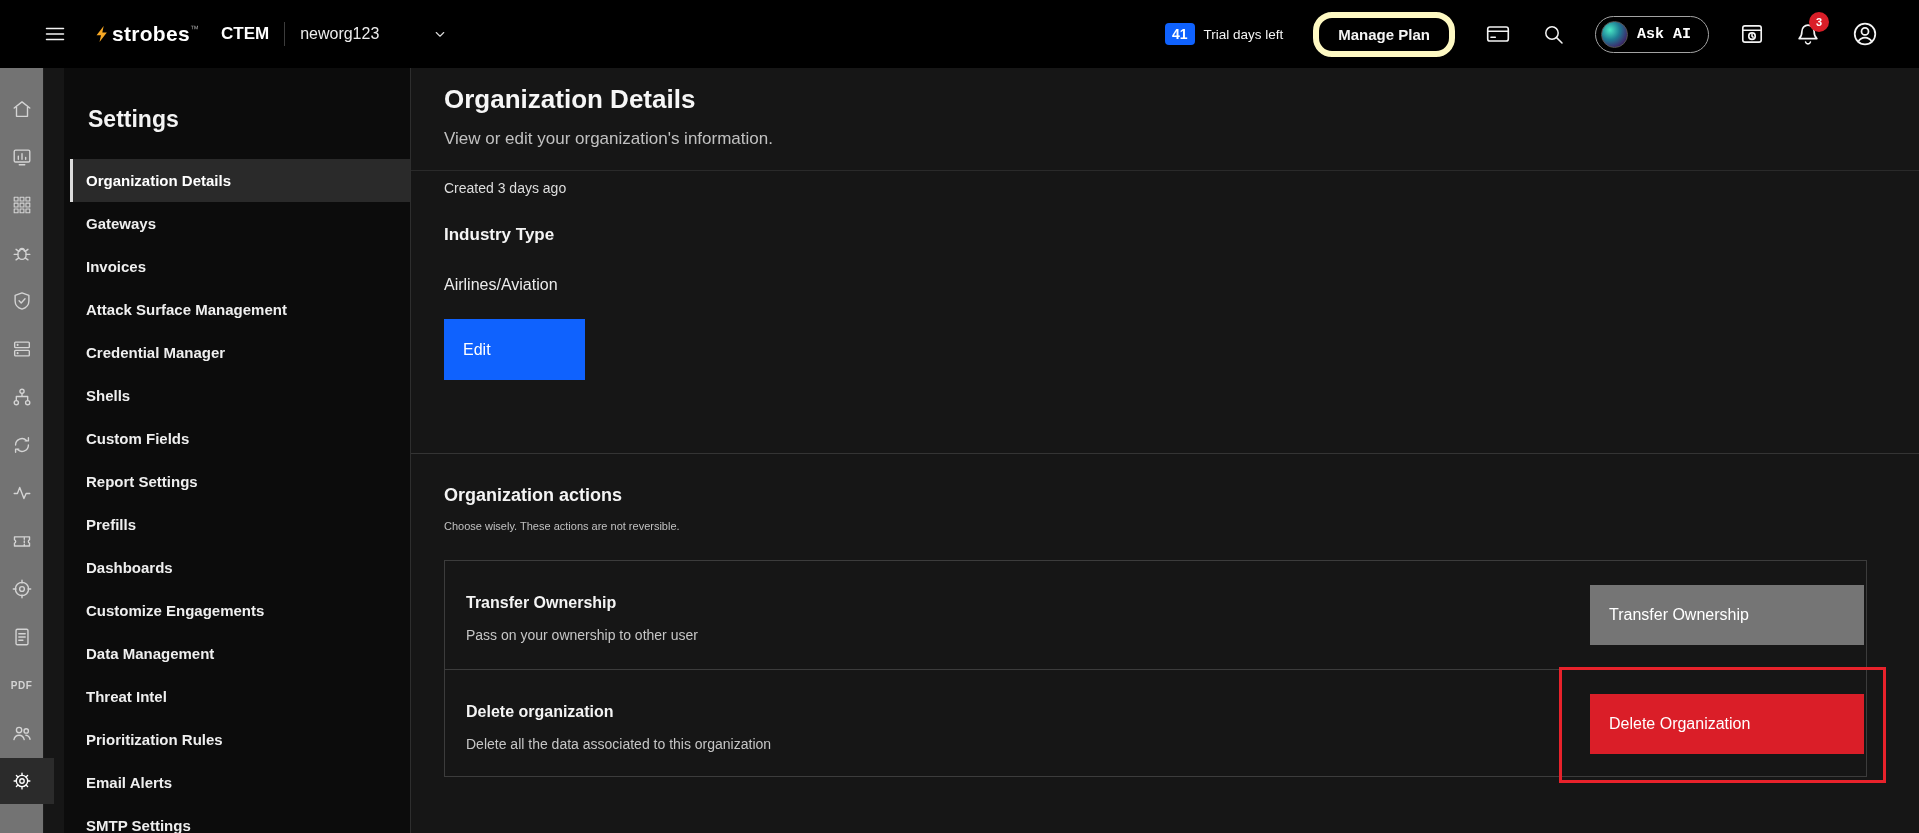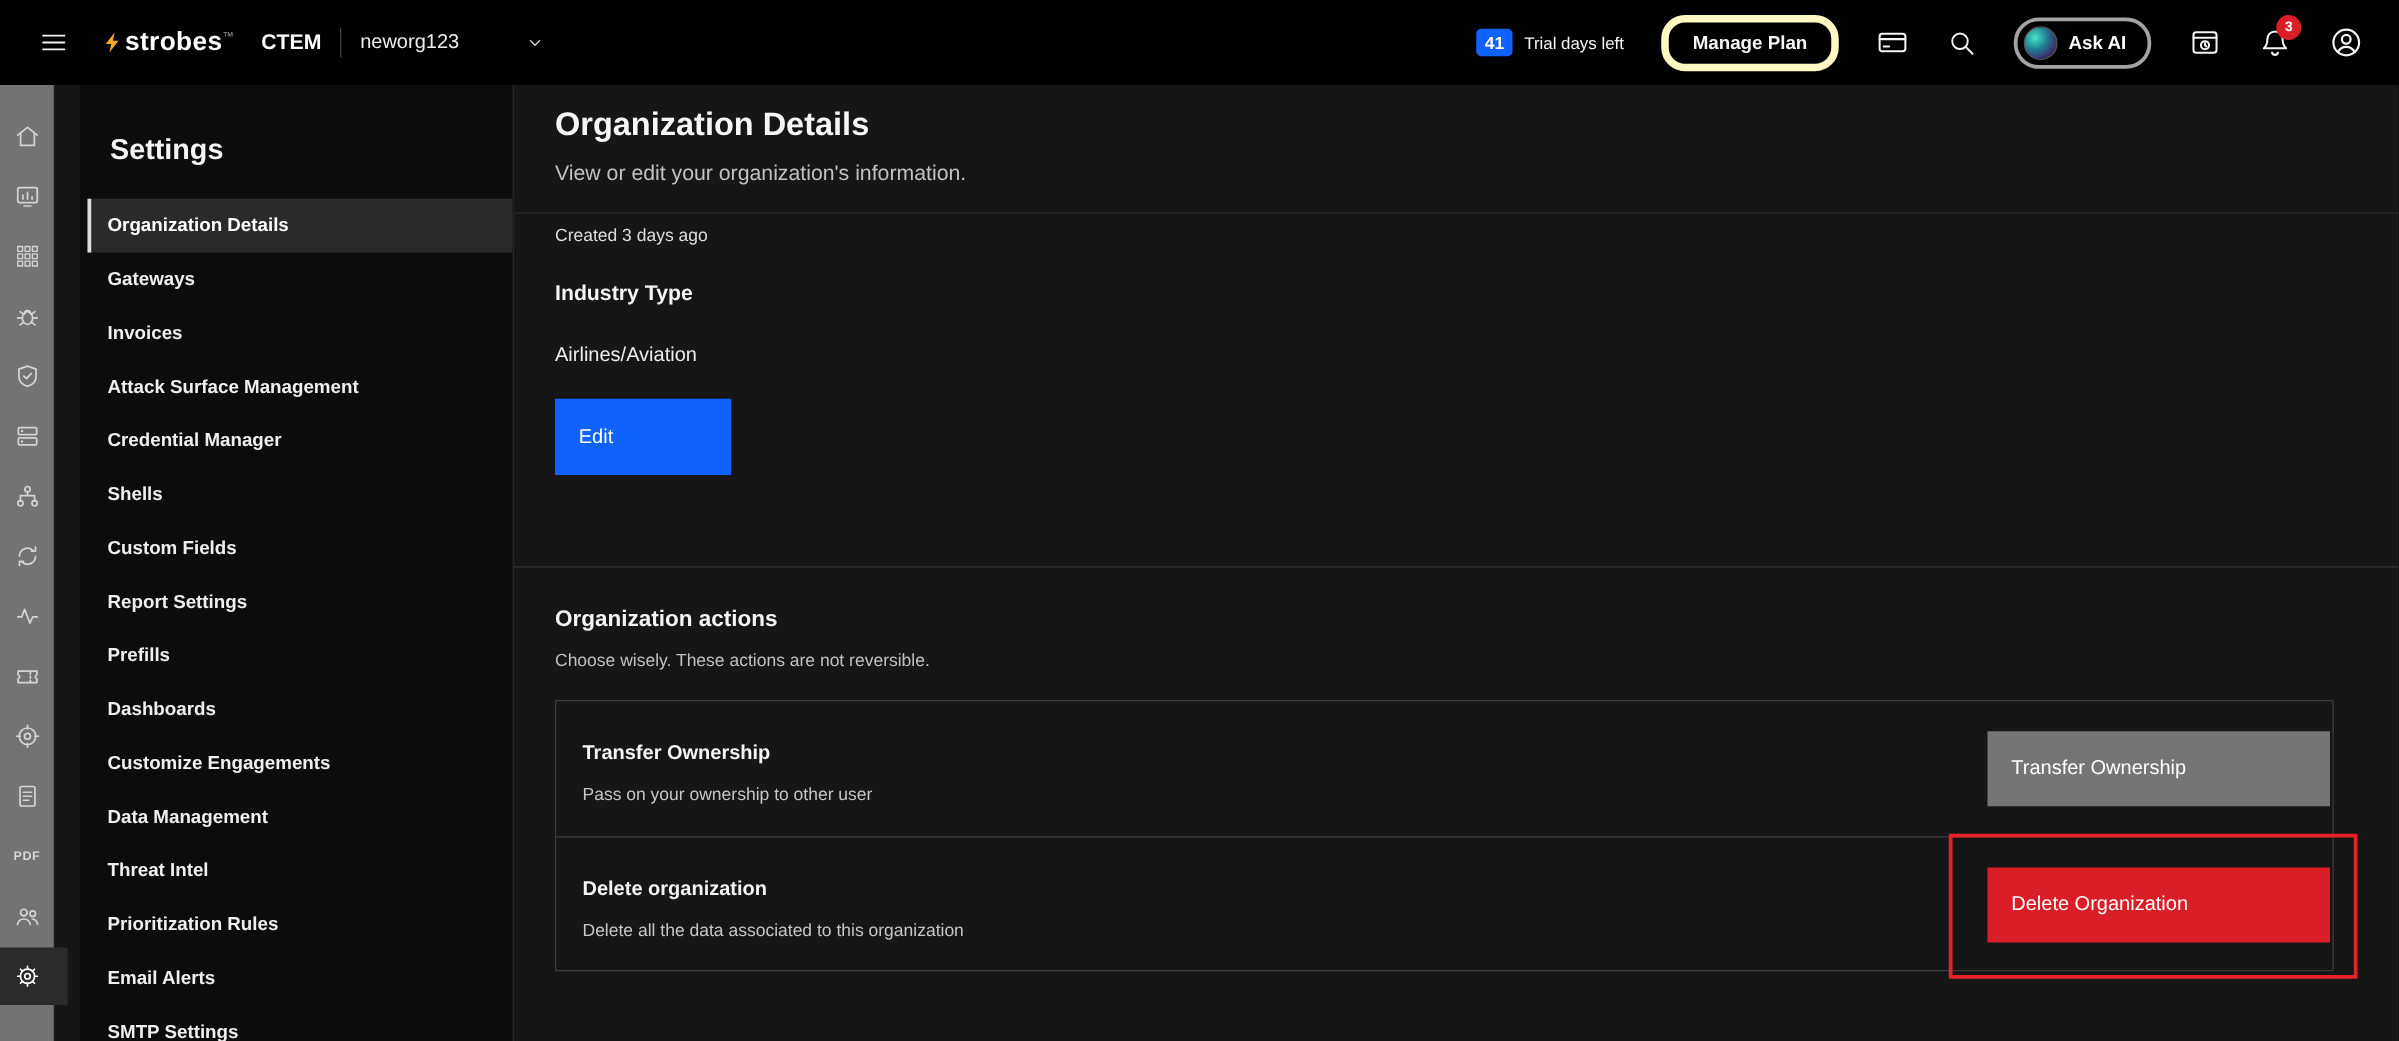--- a/index.html
+++ b/index.html
@@ -7,21 +7,21 @@
   .screen {
     position:relative; width:1919px; height:833px; overflow:hidden;
     background:#161616; color:#f4f4f4;
     font-family:"Liberation Sans", sans-serif;
   }
   .svg-ic { stroke:currentColor; fill:none; stroke-width:1.5; stroke-linecap:round; stroke-linejoin:round; }
 
   
   .topbar {
     position:absolute; top:0; left:0; right:0; height:68px;
-    background:#000; display:flex; align-items:center; padding:0 28px; z-index:6;
+    background:#000; display:flex; align-items:center; padding:0 40px; z-index:6;
   }
   .tb-left { display:flex; align-items:center; }
   .menu-btn { width:30px; height:30px; display:flex; align-items:center; justify-content:center; color:#f4f4f4; cursor:pointer; }
   .logo { display:flex; align-items:flex-start; margin-left:22px; cursor:pointer; }
   .logo-text { font-weight:700; font-size:21px; color:#fff; letter-spacing:.3px; }
   .logo-tm { font-size:9px; color:#9a9a9a; margin-top:2px; }
   .product { font-weight:700; font-size:17px; color:#fff; margin-left:22px; }
   .tb-sep { width:1px; height:24px; background:#3c3c3c; margin:0 15px; }
   .org-switch { display:flex; align-items:flex-start; cursor:pointer; }
   .org-name { font-size:16px; color:#ececec; }
@@ -31,22 +31,22 @@
   .trial { display:flex; align-items:center; gap:9px; }
   .trial-badge { background:#0f62fe; color:#fff; font-weight:700; font-size:14px; padding:3px 7px; border-radius:4px; }
   .trial-text { font-size:13.5px; color:#f4f4f4; }
   .pill-btn {
     border:6px solid #fef9c3; border-radius:19px; padding:8px 19px;
     font-size:15px; font-weight:600; color:#f4f4f4; background:transparent; cursor:pointer;
     font-family:"Liberation Sans", sans-serif;
   }
   .tb-icon { color:#f4f4f4; cursor:pointer; display:flex; align-items:center; justify-content:center; }
   .askai {
-    display:flex; align-items:center; gap:9px; border:3px solid #a3a3a3; border-radius:20px;
-    padding:4px 17px 4px 5px; cursor:pointer;
+    display:flex; align-items:center; gap:9px; border:1px solid #a3a3a3; border-radius:20px;
+    padding:4px 17px 4px 5px; cursor:pointer;font-family:Liberation Mono, monospace;
   }
   .askai-orb {
     width:27px; height:27px; border-radius:50%;
     background:radial-gradient(circle at 32% 32%, #49e6c4, #1e7f95 40%, #3c2f6e 72%, #141414 100%);
     border:1px solid #555;
   }
   .askai-label { font-weight:700; font-size:15px; color:#fff; }
   .bell-wrap { position:relative; }
   .bell-badge {
     position:absolute; top:-9px; right:-8px; width:20px; height:20px; border-radius:50%;
@@ -93,21 +93,21 @@
   .industry-value { position:absolute; left:33px; top:208px; font-size:16px; color:#ececec; }
   .edit-btn {
     position:absolute; left:33px; top:251px; width:141px; height:61px;
     background:#0f62fe; color:#fff; font-size:16px; border:none; cursor:pointer;
     display:flex; align-items:center; padding-left:19px; text-align:left;
     font-family:"Liberation Sans", sans-serif;
   }
   .section-divider { position:absolute; left:0; right:0; top:385px; height:1px; background:#343434; }
 
   .actions-title { position:absolute; left:33px; top:417px; font-size:18px; font-weight:700; color:#f4f4f4; }
-  .actions-subtitle { position:absolute; left:33px; top:452px; font-size:14px; color:#c1c1c1; }
+  .actions-subtitle { position:absolute; left:33px; top:452px; font-size:11px; color:#c1c1c1; }
   .actions-panel { position:absolute; left:33px; top:492px; width:1423px; height:217px; border:1px solid #3c3c3c; }
   .action-row { position:absolute; left:0; right:0; height:108px; }
   .action-row.second { top:108px; border-top:1px solid #3c3c3c; }
   .action-title { position:absolute; left:21px; top:33px; font-size:16px; font-weight:700; color:#f4f4f4; }
   .action-desc { position:absolute; left:21px; top:66px; font-size:14px; color:#c6c6c6; }
   .action-btn {
     position:absolute; right:2px; top:24px; width:274px; height:60px;
     display:flex; align-items:center; padding-left:19px; font-size:16px; color:#fff;
     border:none; cursor:pointer; text-align:left; font-family:"Liberation Sans", sans-serif;
   }

